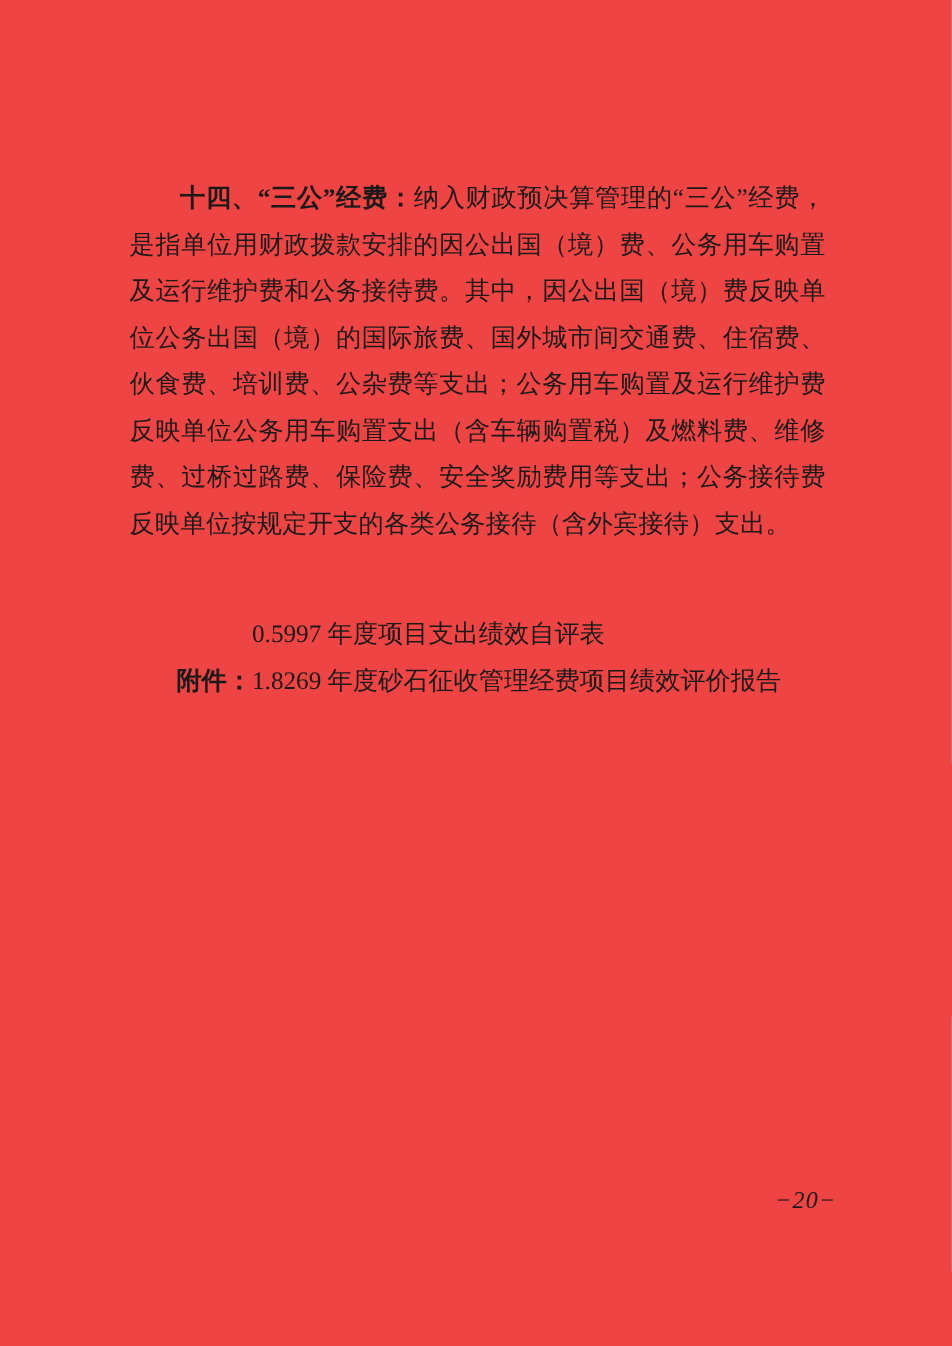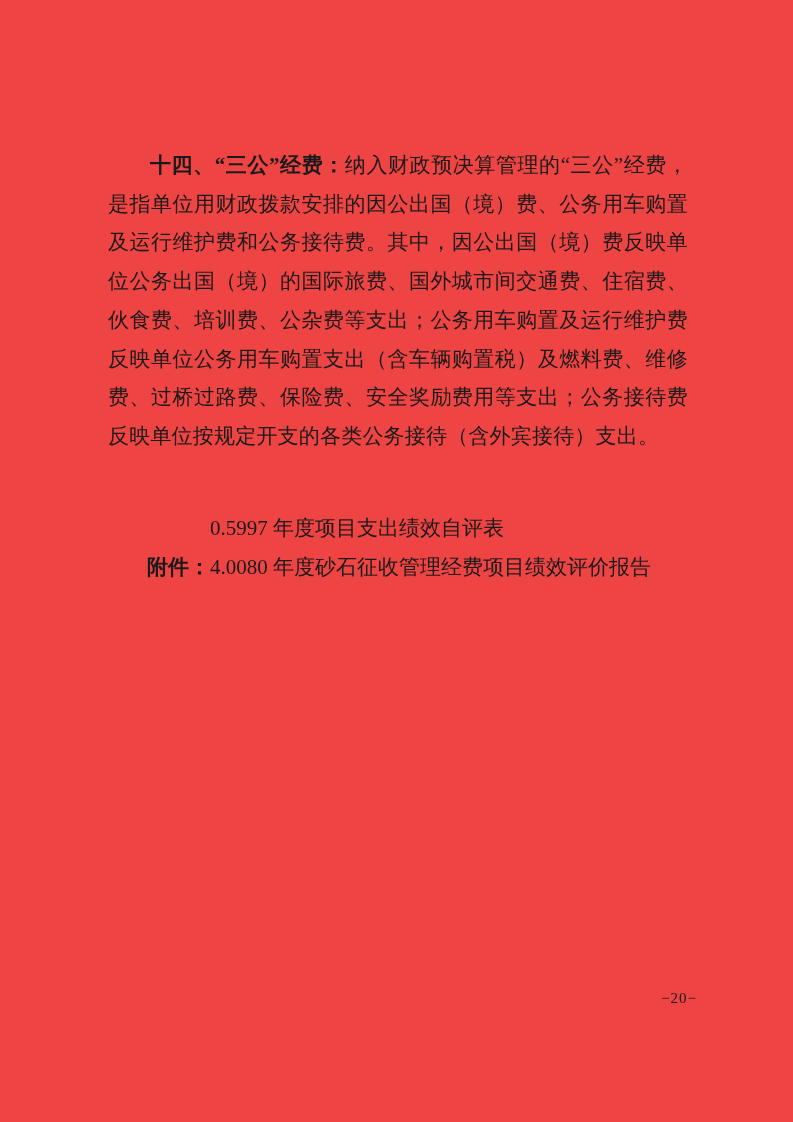--- a/index.html
+++ b/index.html
@@ -51,38 +51,39 @@
   .attachment-items {
     flex: 1 1 auto;
   }
   .attachment-item {
     white-space: nowrap;
   }
   .page-number {
     position: absolute;
     top: 990px;
     right: 96px;
-    font-size: 15px;
+    font-size: 20px;
     letter-spacing: 1px;
     color: #1a1a1a;
+    font-style: italic;
   }
 </style>
 </head>
 <body>
 
 <div class="page">
   <div class="content">
 
     <p class="para"><span class="para-heading">十四、“三公”经费：</span><span>纳入财政预决算管理的“三公”经费，是指单位用财政拨款安排的因公出国（境）费、公务用车购置及运行维护费和公务接待费。其中，因公出国（境）费反映单位公务出国（境）的国际旅费、国外城市间交通费、住宿费、伙食费、培训费、公杂费等支出；公务用车购置及运行维护费反映单位公务用车购置支出（含车辆购置税）及燃料费、维修费、过桥过路费、保险费、安全奖励费用等支出；公务接待费反映单位按规定开支的各类公务接待（含外宾接待）支出。</span></p>
 
 
     <div class="attachments">
       <span class="attachments-label">附件：</span>
       <div class="attachment-items">
         <div class="attachment-item">0.5997 年度项目支出绩效自评表</div>
-        <div class="attachment-item">4.0080 年度砂石征收管理经费项目绩效评价报告</div>
+        <div class="attachment-item">1.8269 年度砂石征收管理经费项目绩效评价报告</div>
       </div>
     </div>
 
   </div>
 
   <div class="page-number">−20−</div>
 </div>
 
 </body></html>

